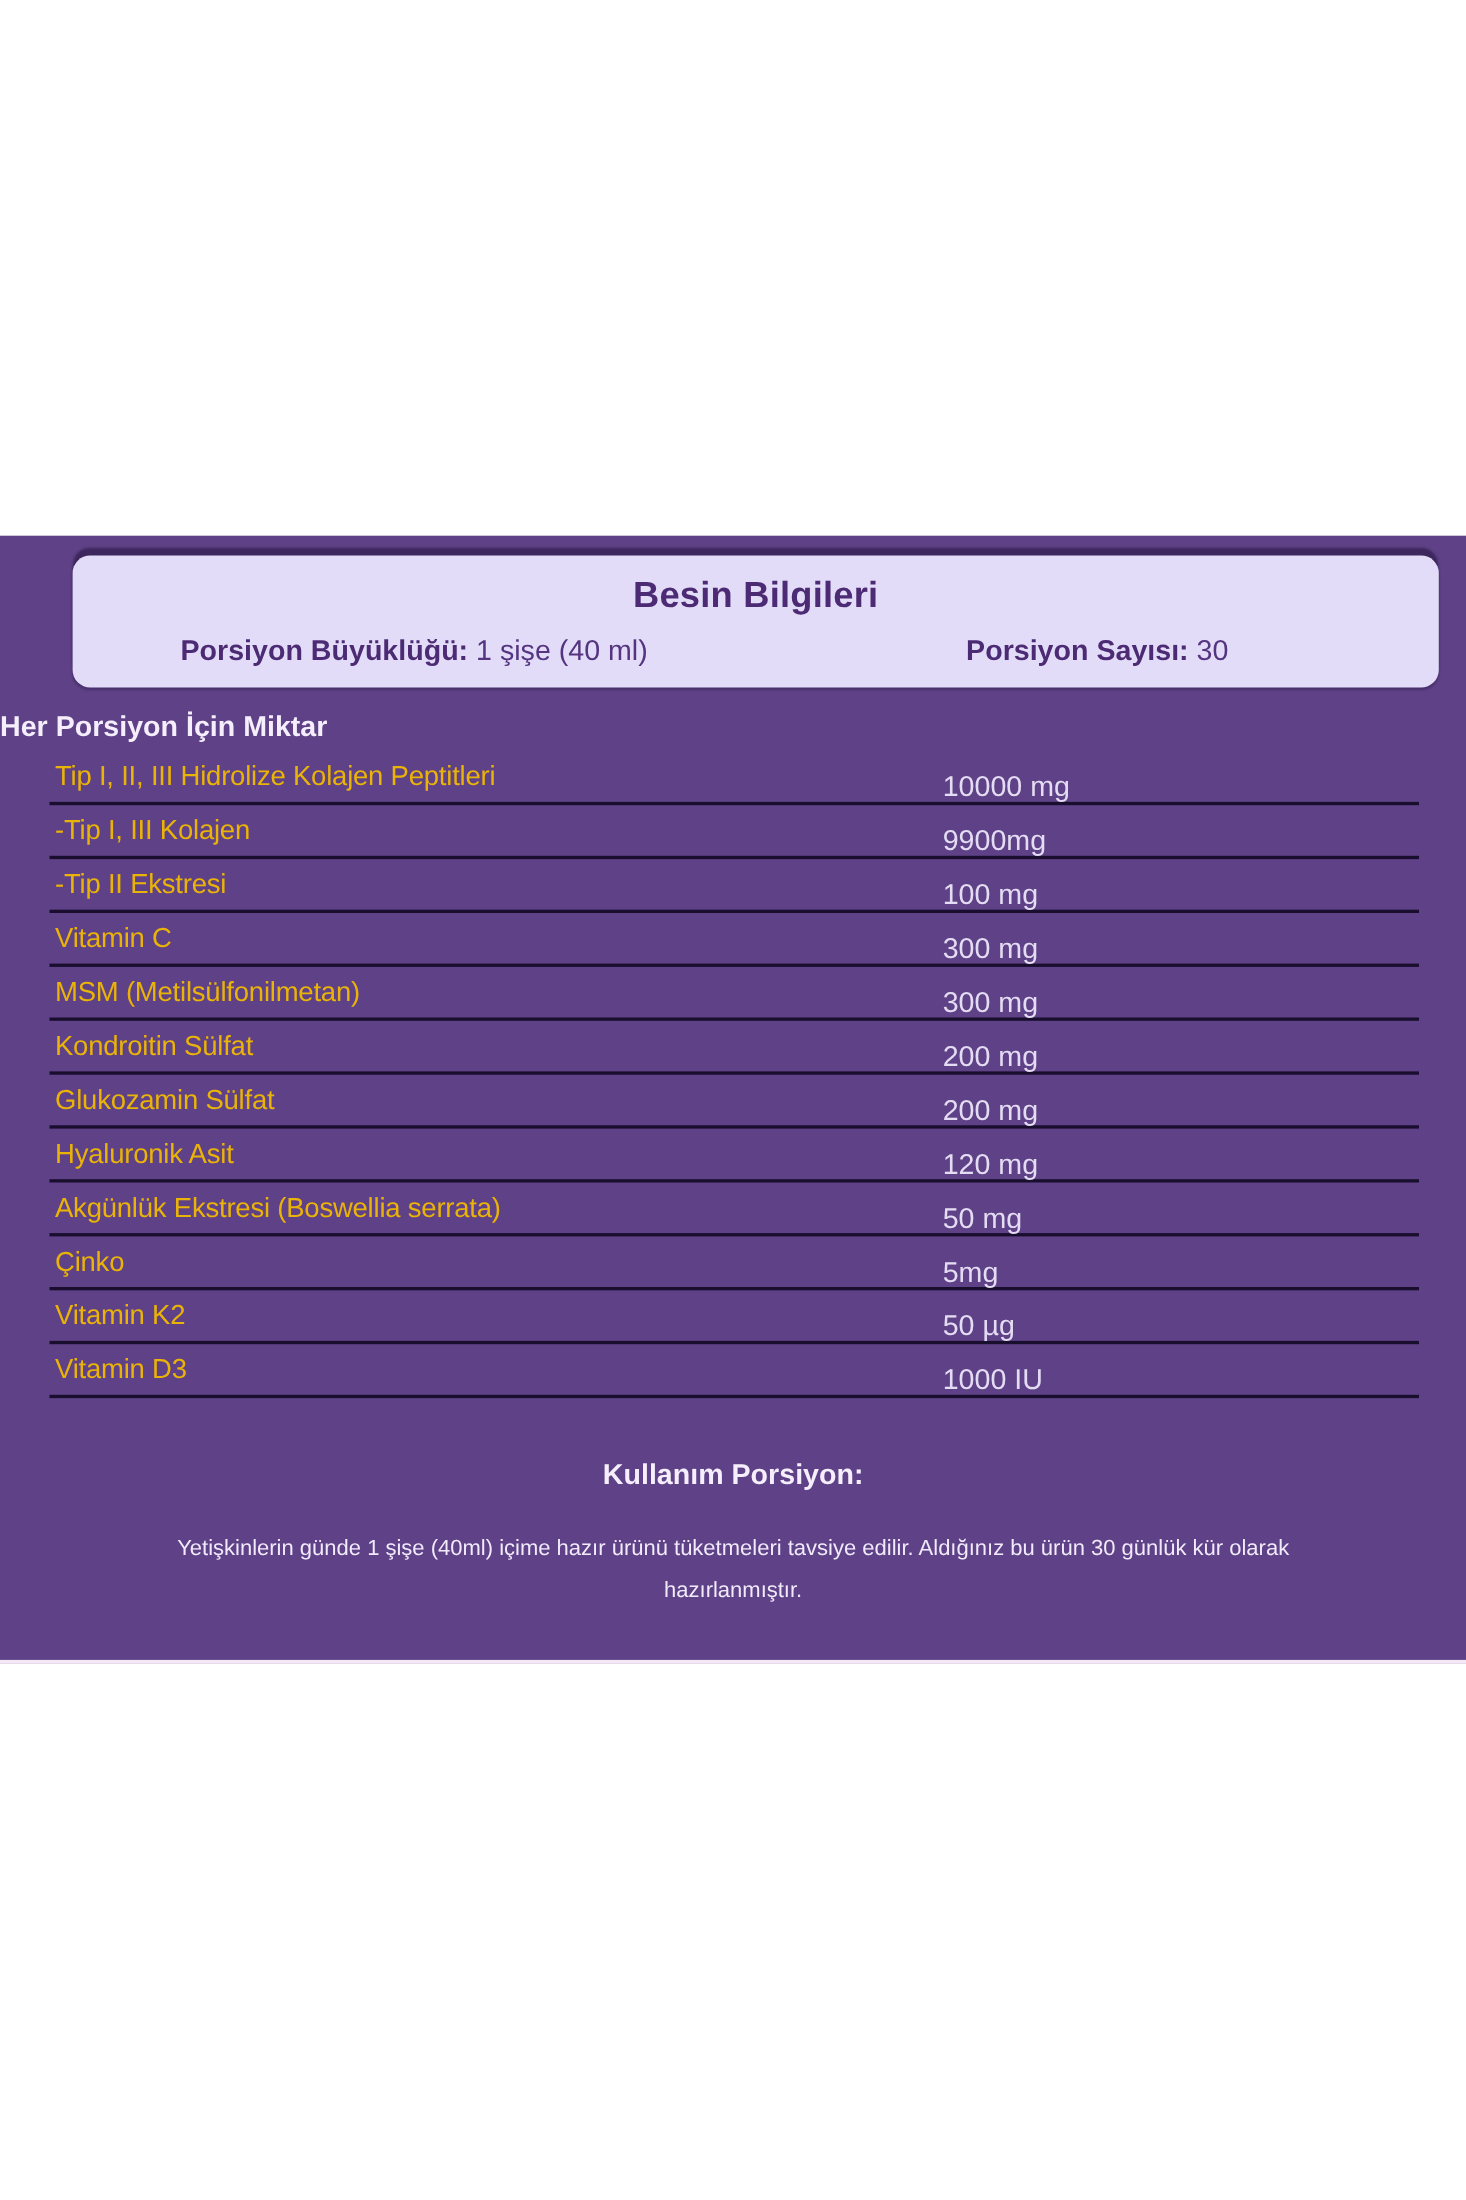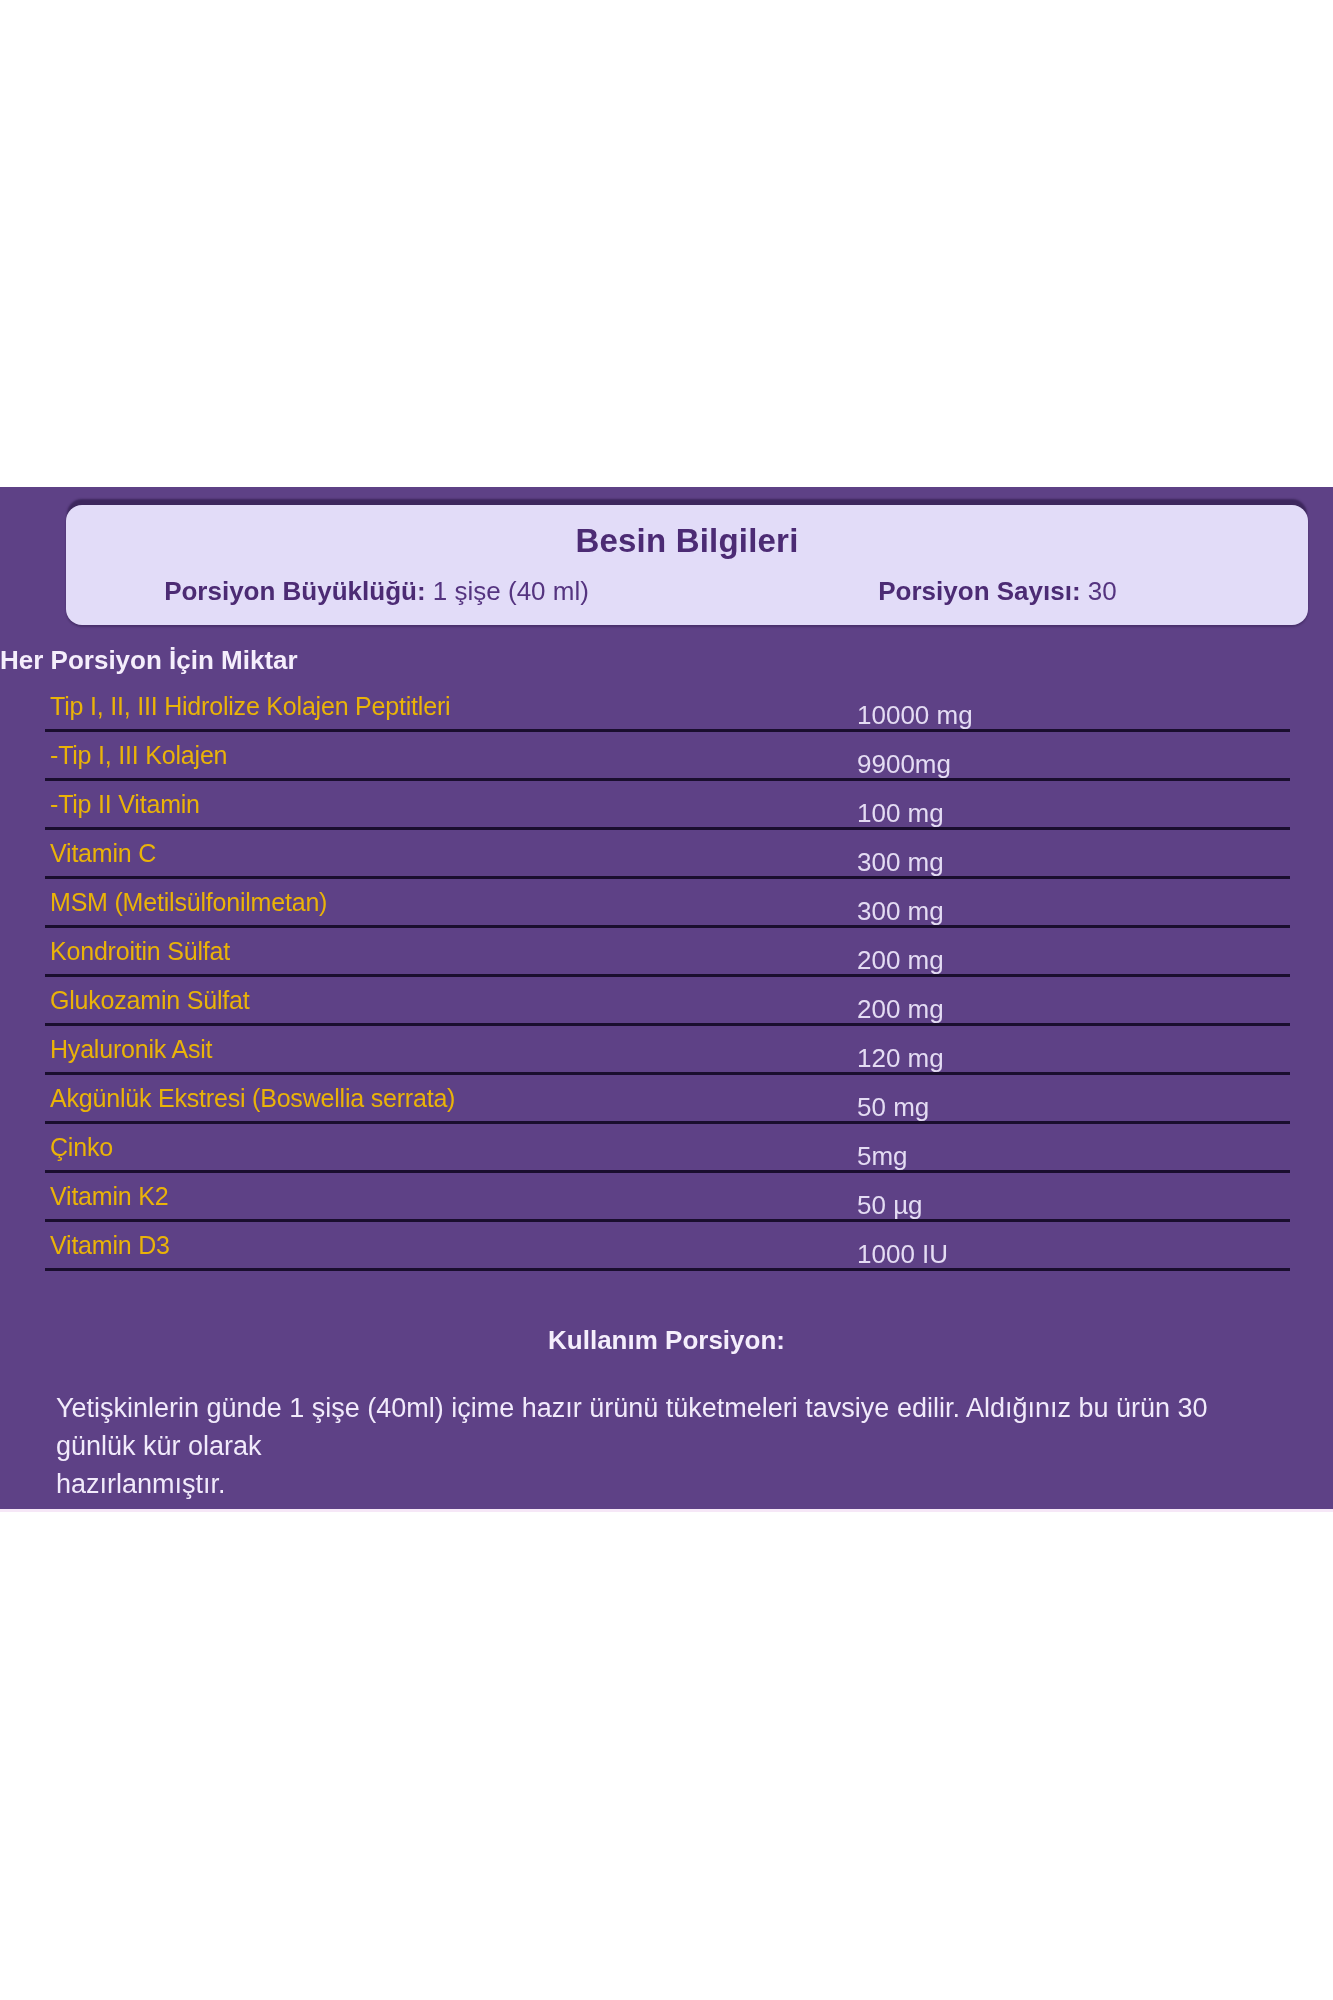--- a/index.html
+++ b/index.html
@@ -89,22 +89,22 @@
     width:100%;
     text-align:center;
     font-size:26px;
     font-weight:bold;
     color:#f5eefc;
   }
   .usage-text{
     position:absolute;
     left:56px;top:902px;
     width:1221px;
-    text-align:left;
-    font-size:27px;
+    text-align:center;
+    font-size:20px;
     line-height:38px;
     color:#f1eafb;
   }
 </style>
 </head>
 <body>
 
 <div class="page">
 
   <div class="purple-band">
@@ -128,21 +128,21 @@
     <div class="ntable">
       <div class="nrow">
         <span class="nlabel">Tip I, II, III Hidrolize Kolajen Peptitleri</span>
         <span class="namount">10000 mg</span>
       </div>
       <div class="nrow">
         <span class="nlabel">-Tip I, III Kolajen</span>
         <span class="namount">9900mg</span>
       </div>
       <div class="nrow">
-        <span class="nlabel">-Tip II Vitamin</span>
+        <span class="nlabel">-Tip II Ekstresi</span>
         <span class="namount">100 mg</span>
       </div>
       <div class="nrow">
         <span class="nlabel">Vitamin C</span>
         <span class="namount">300 mg</span>
       </div>
       <div class="nrow">
         <span class="nlabel">MSM (Metilsülfonilmetan)</span>
         <span class="namount">300 mg</span>
       </div>

